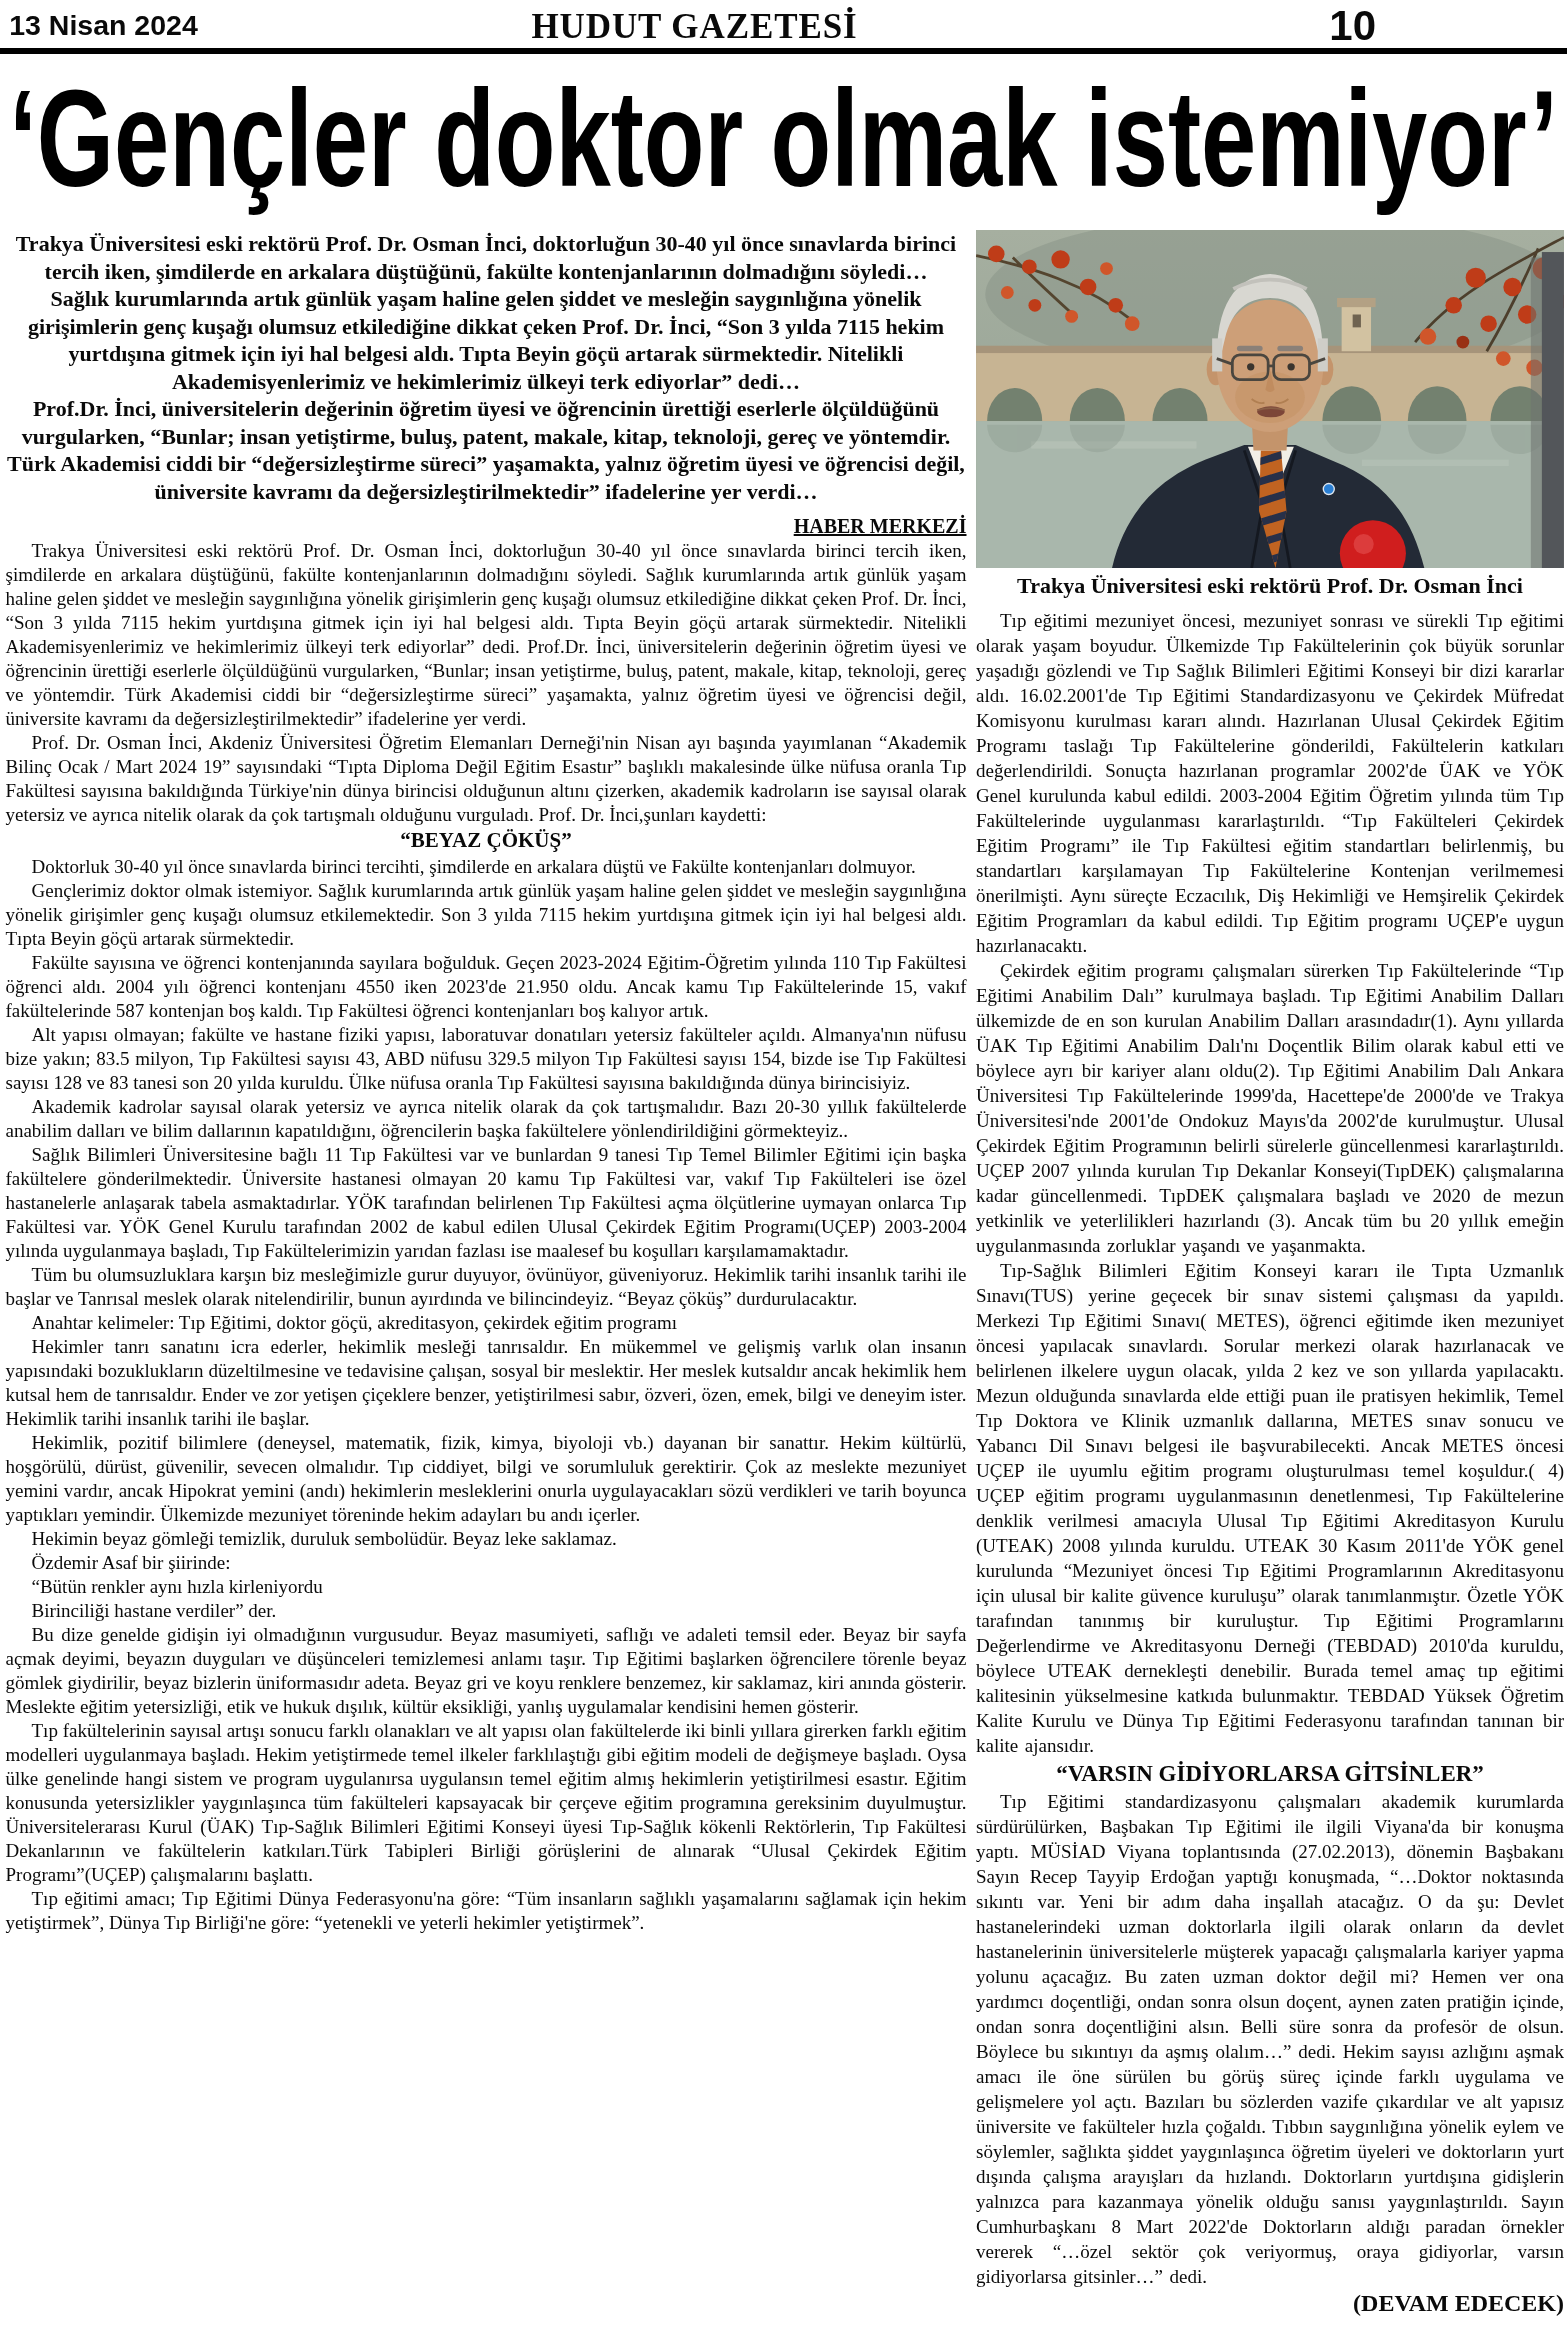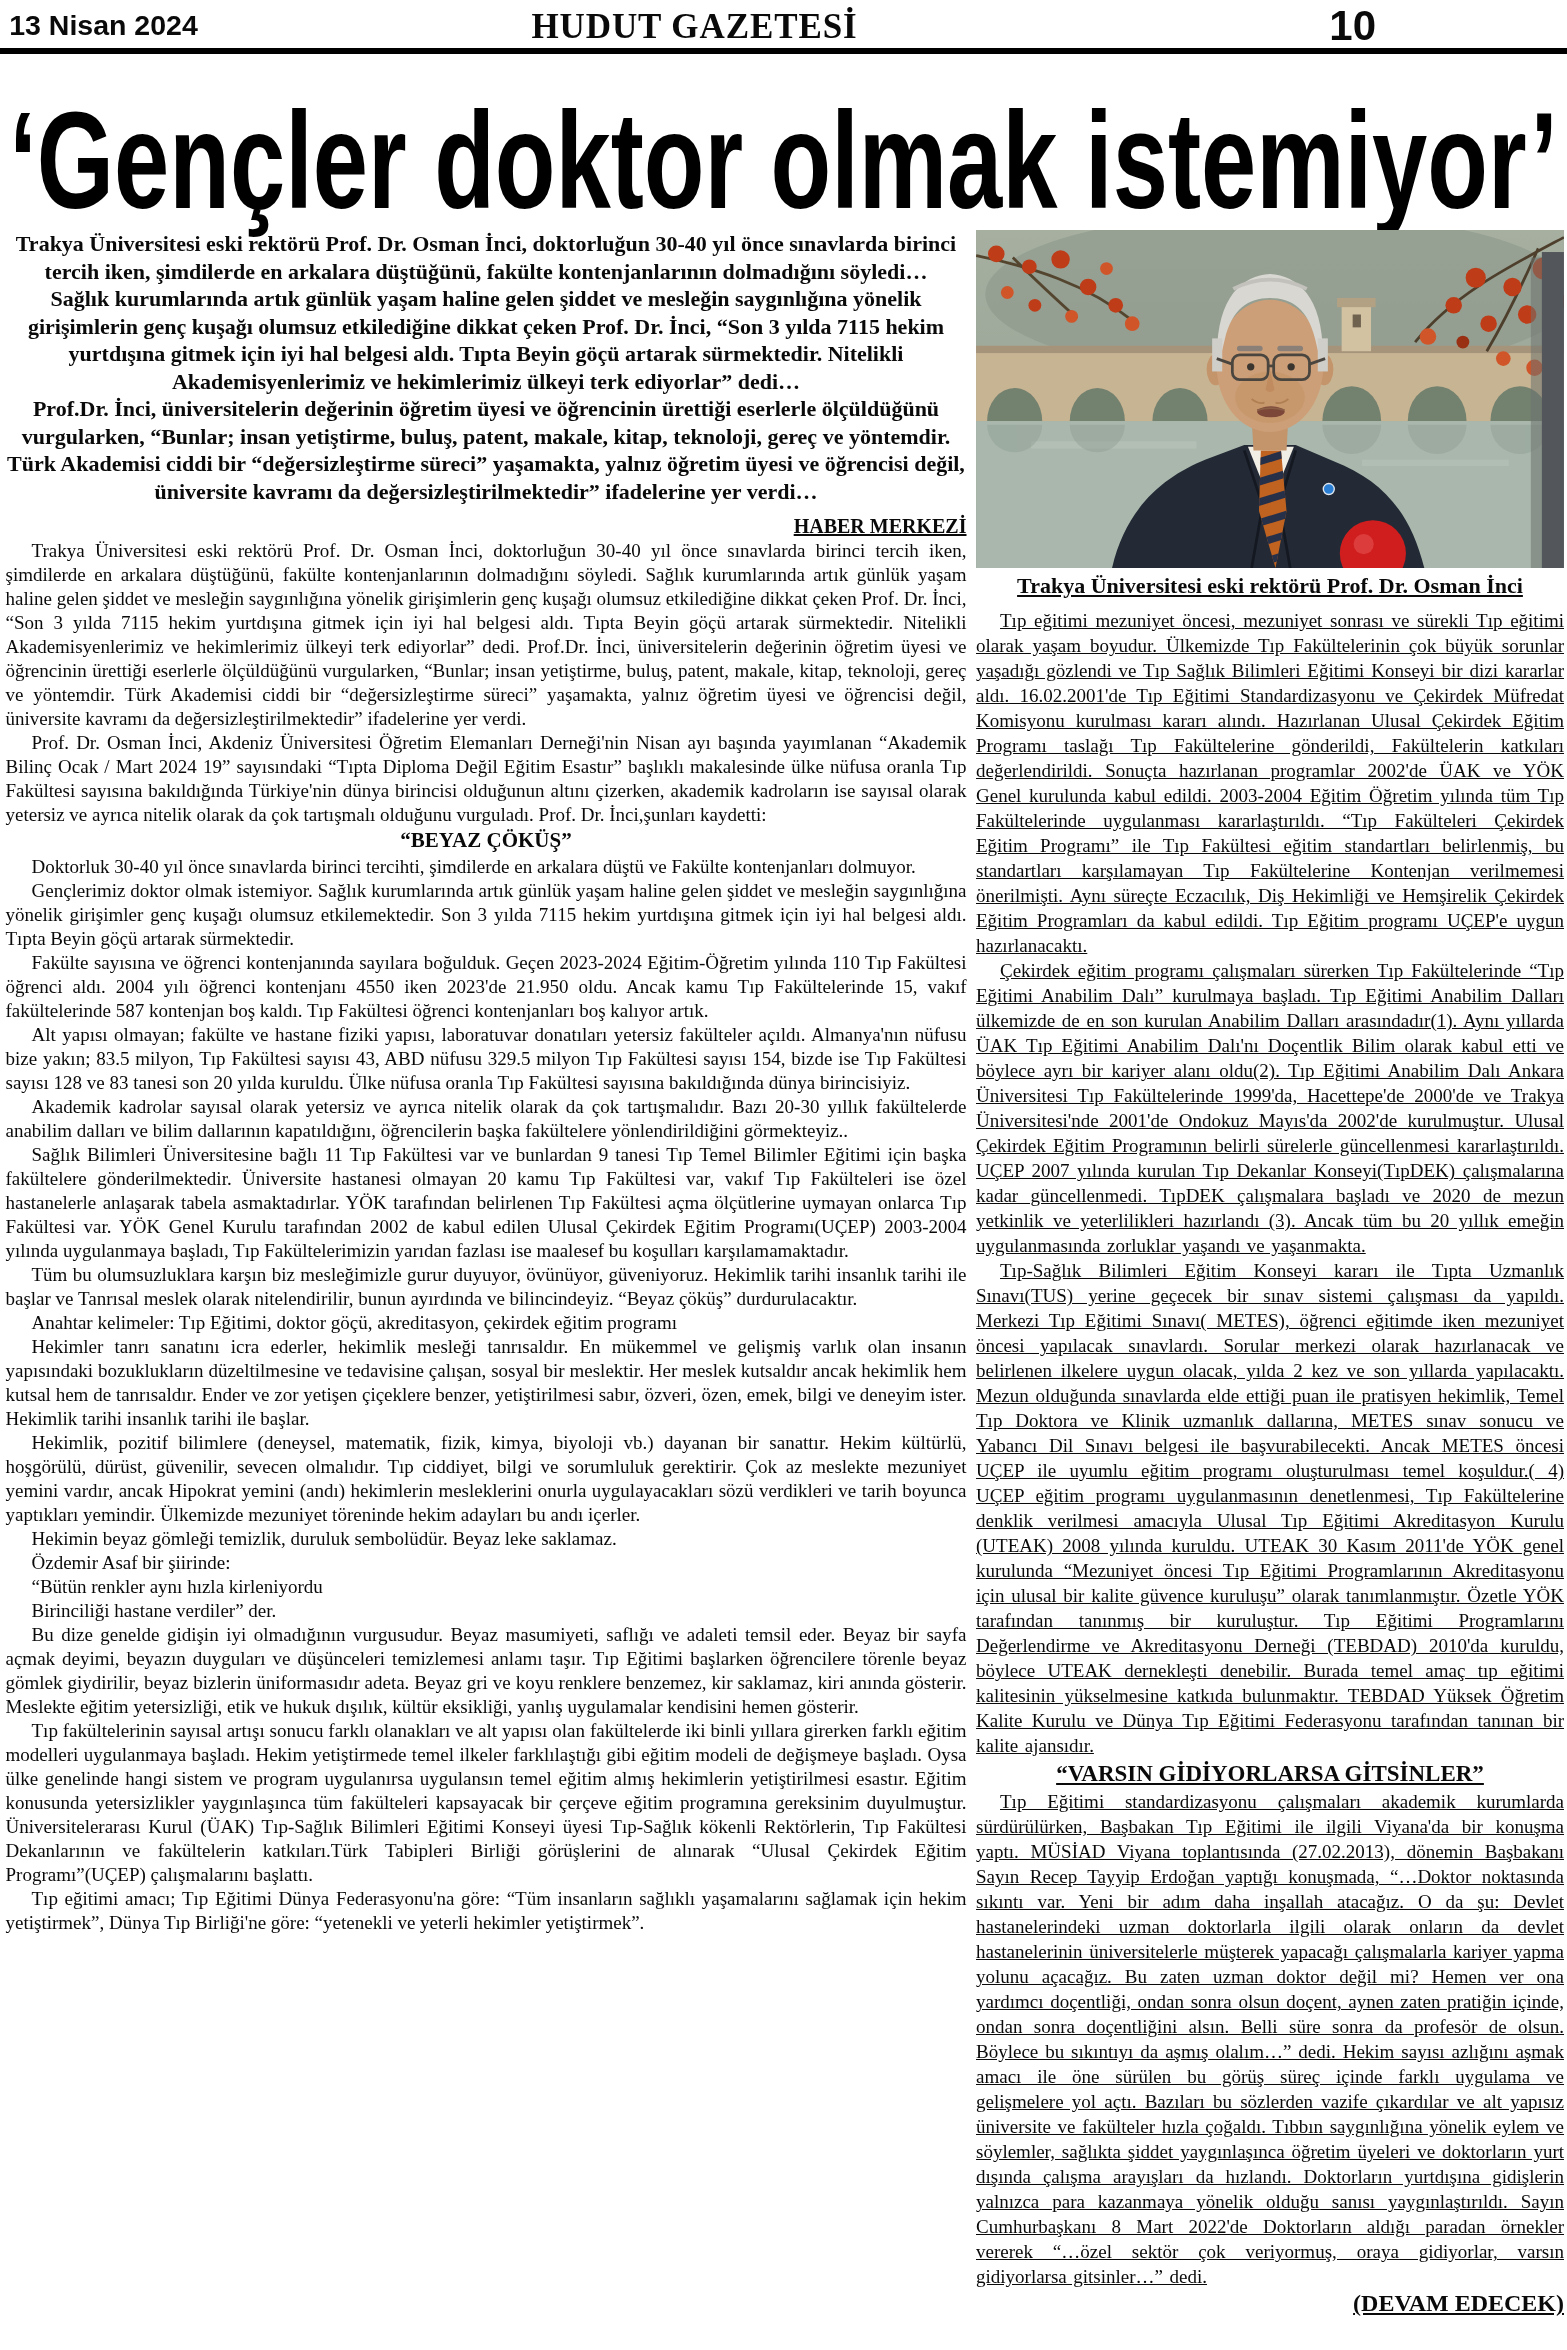--- a/index.html
+++ b/index.html
@@ -9,33 +9,33 @@
     font-family:"Liberation Serif","DejaVu Serif",serif;
     -webkit-font-smoothing:antialiased;
   }
   
   .masthead-bar{position:absolute;left:0;top:0;width:1389px;height:48px;}
   .issue-date{position:absolute;left:9.2px;top:9.2px;font-family:"Liberation Sans","DejaVu Sans",sans-serif;font-weight:bold;font-size:28.5px;letter-spacing:0px;}
   .paper-name{position:absolute;left:0;right:0;top:7.3px;text-align:center;font-family:"Liberation Serif","DejaVu Serif",serif;font-weight:bold;font-size:35px;letter-spacing:0.9px;}
   .page-number{position:absolute;right:13px;top:1.8px;font-family:"Liberation Sans","DejaVu Sans",sans-serif;font-weight:bold;font-size:42px;}
   .header-rule{position:absolute;left:0;top:48px;width:1568px;height:6.4px;background:#000;}
   
-  .headline-wrap{position:absolute;left:0;top:61px;width:1484px;height:197px;}
+  .headline-wrap{position:absolute;left:0;top:39px;width:1484px;height:197px;}
   .headline-wrap svg{display:block;}
   .headline-text{font-family:"Liberation Sans","DejaVu Sans",sans-serif;font-weight:bold;fill:#000;}
   
   .col-left{position:absolute;left:5.5px;top:230px;width:961px;}
   .lede-p{margin:0;font-weight:bold;text-align:center;font-size:22px;line-height:27.5px;}
   .lede-block{margin-bottom:9.2px;}
   .byline{margin:0;font-weight:bold;font-size:20px;line-height:25px;text-decoration:underline;text-align:right;text-indent:0;}
   .para{margin:0;font-size:19px;line-height:24px;text-align:justify;text-indent:26px;}
   .poem{margin:0;font-size:19px;line-height:24px;text-align:left;text-indent:26px;}
   .subhead{margin:0;font-weight:bold;text-align:center;font-size:21px;line-height:27.5px;text-indent:0;}
   
-  .col-right{position:absolute;left:976px;top:230px;width:588px;text-decoration:underline;}
+  .col-right{position:absolute;left:976px;top:230px;width:588px;}
   .photo-frame{width:588px;height:338px;overflow:hidden;background:#9aa396;}
   .photo-caption{margin:3.7px 0 9.2px 0;font-weight:bold;font-size:22px;line-height:27.5px;text-align:center;text-indent:0;}
   .col-right .para{font-size:19px;line-height:25px;text-indent:24px;word-spacing:1.8px;}
   .col-right .subhead{font-size:23px;line-height:31px;}
   .end-mark{margin:0;font-weight:bold;font-size:24px;line-height:29px;text-align:right;text-indent:0;}
 </style>
 </head>
 <body>
 
 <div class="masthead-bar">

